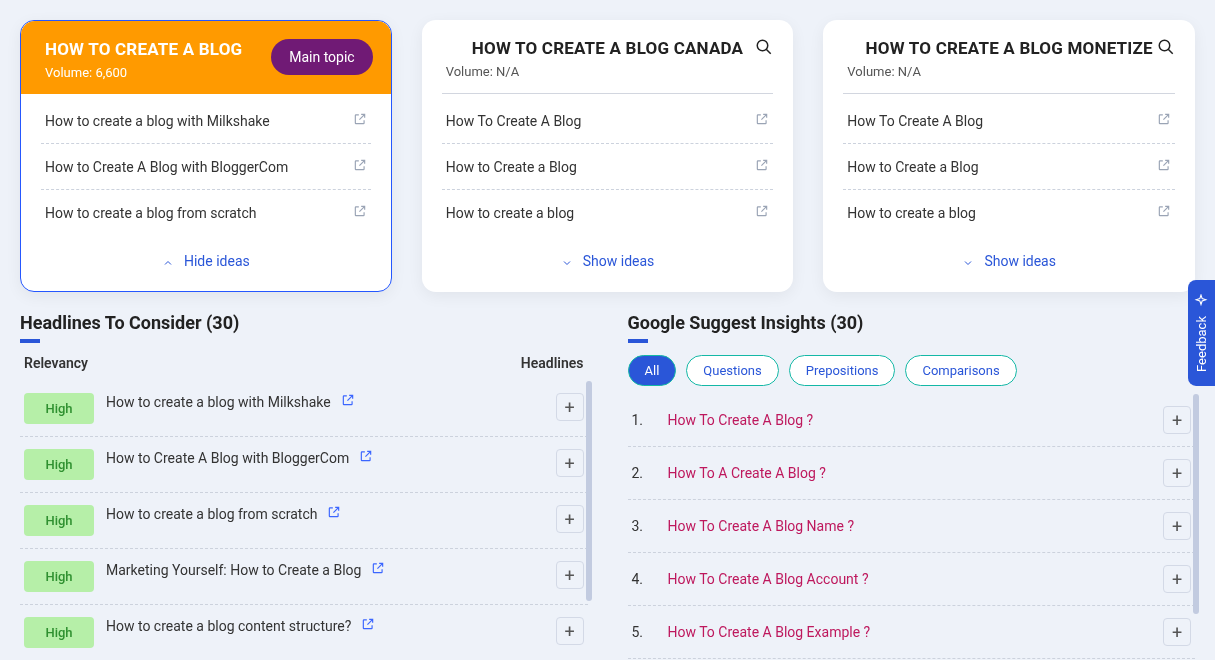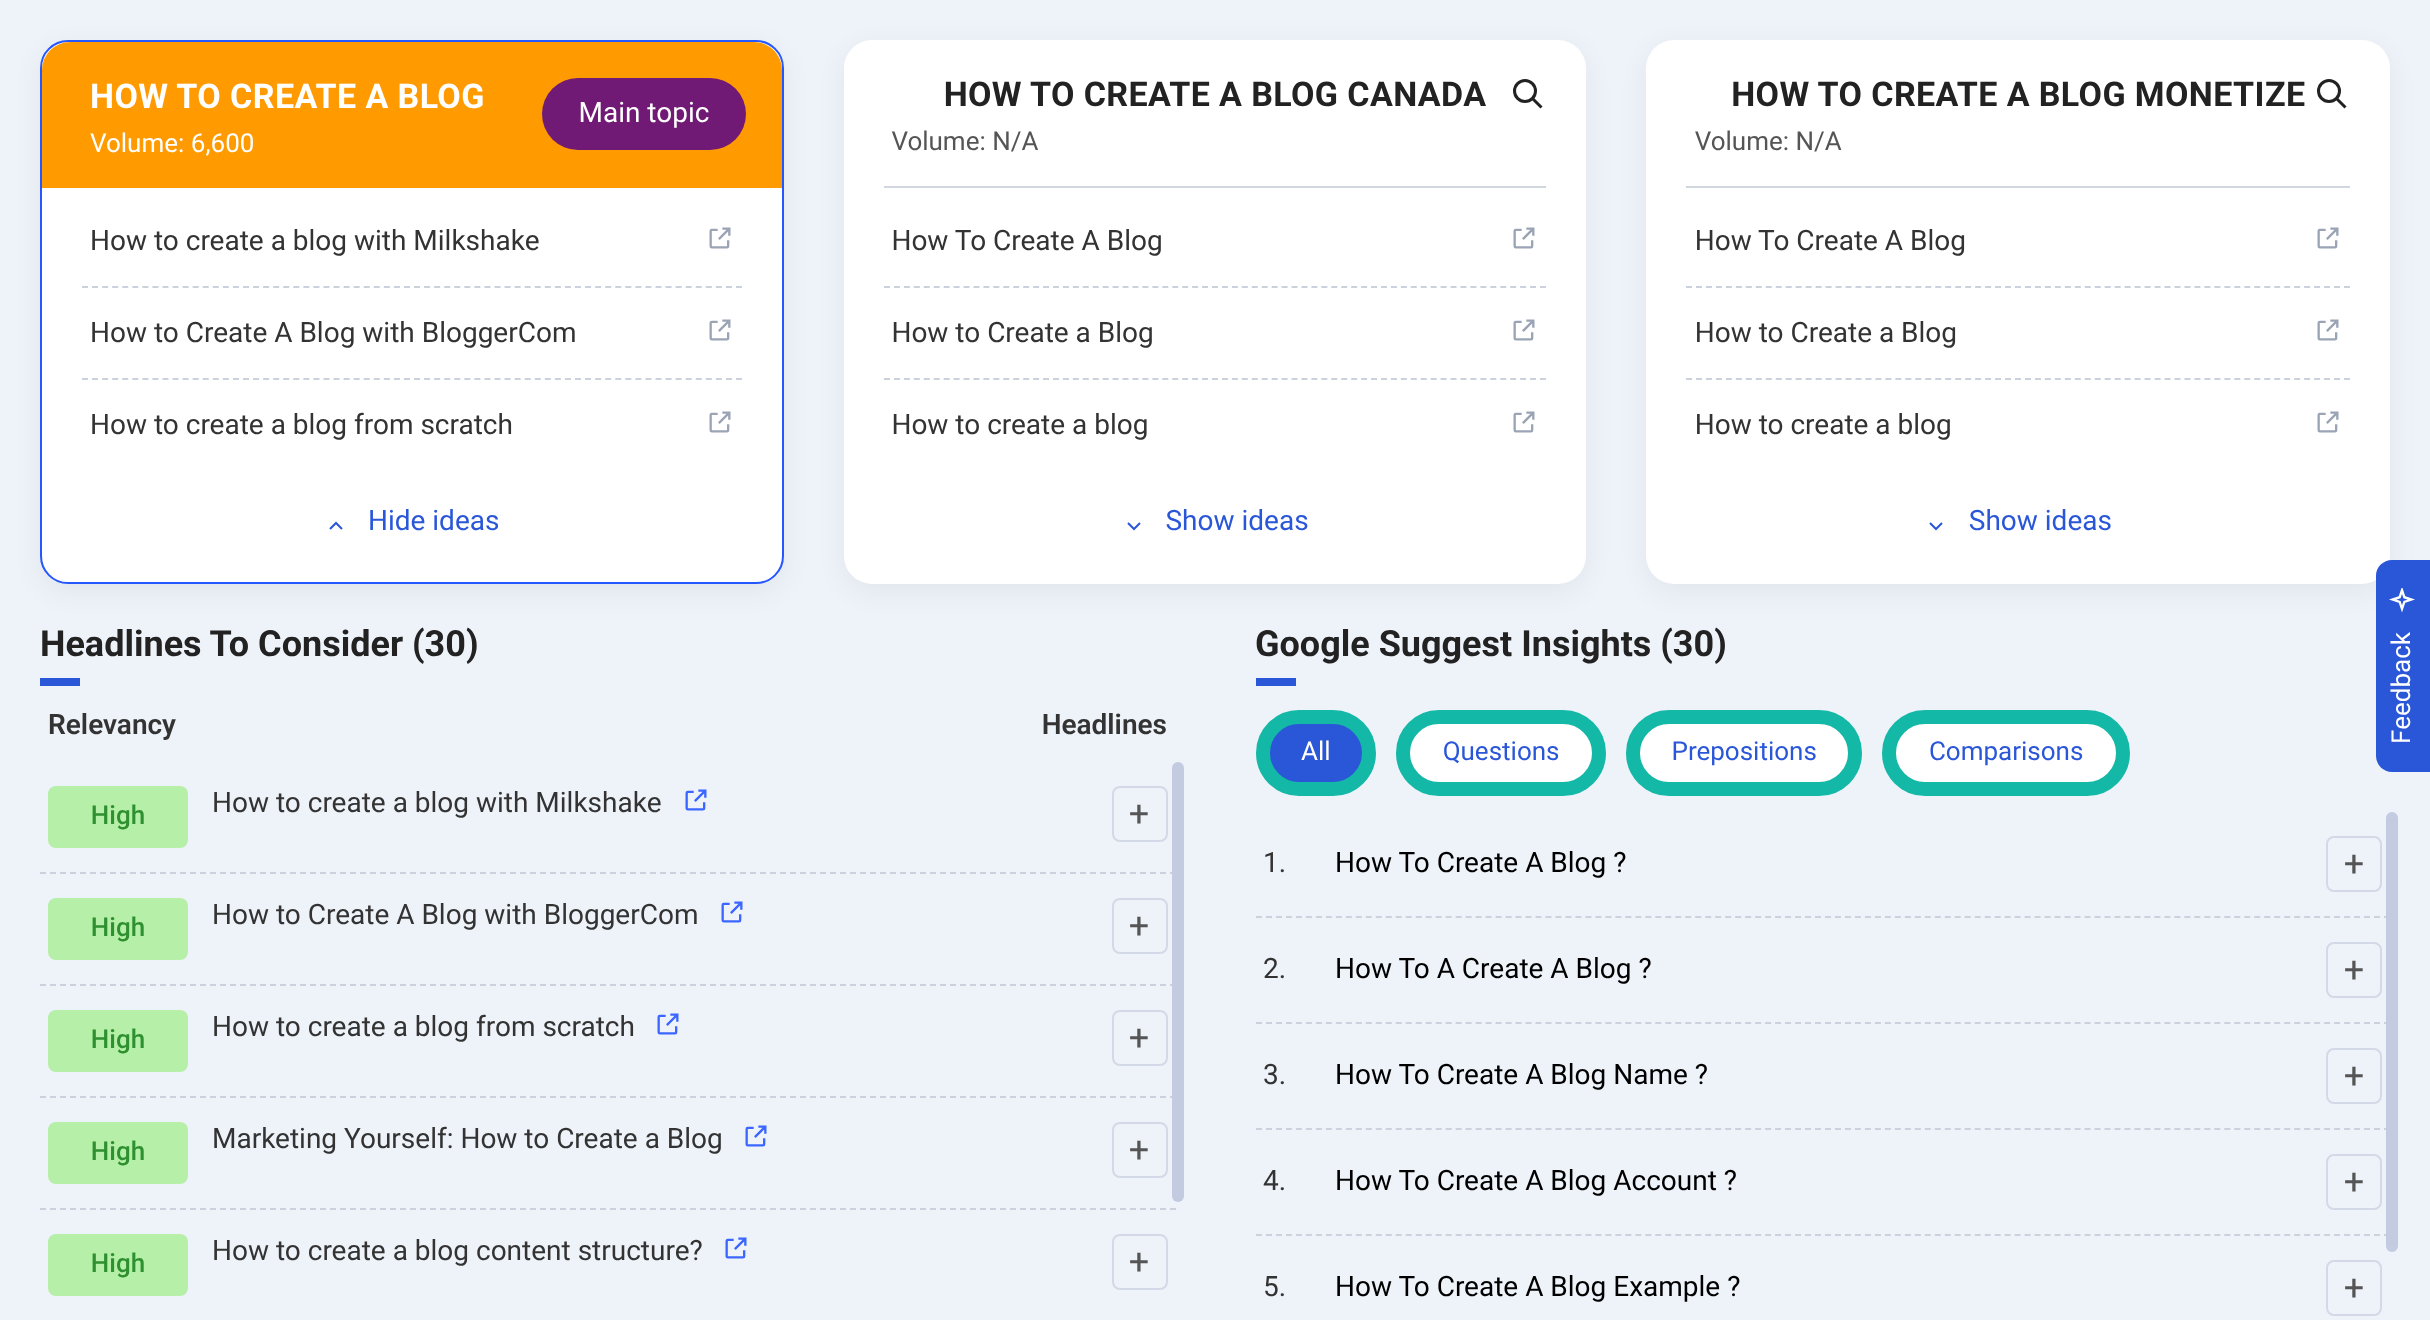--- a/index.html
+++ b/index.html
@@ -26,33 +26,33 @@
   .ext-icon svg{width:14px;height:14px;stroke:#9aa4b5;stroke-width:2;fill:none;}
   .ext-icon.blue svg{stroke:#3b66ff;}
   .toggle-row{text-align:center;padding:10px 0 18px;}
   .toggle-link{color:#2a56d8;font-size:14px;cursor:pointer;display:inline-flex;align-items:flex-end;gap:10px;}
   .toggle-link svg{width:12px;height:12px;stroke:#2a56d8;stroke-width:2;fill:none;}
   .bottom{display:flex;gap:40px;}
   .panel{flex:1;min-width:0;}
   .panel-title{font-size:18px;font-weight:700;color:#222;padding-bottom:8px;position:relative;margin-bottom:14px;}
   .panel-title::after{content:"";position:absolute;left:0;bottom:-2px;width:20px;height:4px;background:#2a56d8;}
   .tabs{margin-bottom:8px;display:flex;gap:10px;}
-  .tab{border:7px solid #14b8a6;color:#2a56d8;padding:7px 16px;border-radius:999px;font-size:13px;cursor:pointer;background:#fff;}
+  .tab{border:1px solid #14b8a6;color:#2a56d8;padding:7px 16px;border-radius:999px;font-size:13px;cursor:pointer;background:#fff;}
   .tab.active{background:#2a56d8;color:#fff;}
   .col-head{display:flex;gap:38px;padding:0 4px 10px;justify-content:space-between;}
   .col-head span{font-size:14px;font-weight:600;color:#333;}
   .hrow-wrap{position:relative;}
   .vscroll{position:absolute;right:-4px;top:0;width:6px;height:220px;background:#c2cbe0;border-radius:3px;}
   .hrow{display:flex;align-items:flex-start;padding:12px 4px;border-bottom:1px dashed #ccd2dd;gap:12px;}
   .badge{background:#b6efa8;color:#2f9030;font-size:13px;font-weight:500;padding:8px 18px;border-radius:4px;width:70px;text-align:center;}
   .hrow .txt{flex:1;font-size:14px;color:#333;display:flex;align-items:center;gap:10px;}
   .plusbox{width:28px;height:28px;border:1px solid #d3d9e6;border-radius:4px;display:flex;align-items:center;justify-content:center;cursor:pointer;color:#555;font-size:18px;}
   .grow{display:flex;align-items:center;padding:12px 4px;border-bottom:1px dashed #ccd2dd;gap:16px;}
   .grow .num{font-size:14px;color:#333;width:20px;}
-  .grow .qtxt{flex:1;font-size:14px;color:#000000;}
+  .grow .qtxt{flex:1;font-size:14px;color:#be185d;}
   .feedback{position:absolute;right:0;top:280px;background:#2a56d8;color:#fff;writing-mode:vertical-rl;transform:rotate(180deg);padding:14px 6px;font-size:13px;border-radius:0 8px 8px 0;display:flex;align-items:center;gap:8px;cursor:pointer;}
   .feedback svg{width:14px;height:14px;stroke:#fff;fill:none;stroke-width:2;transform:rotate(180deg);}
 </style>
 </head>
 <body>
 
 <div class="page">
   <div class="cards-row">
 
     <div class="card main">

